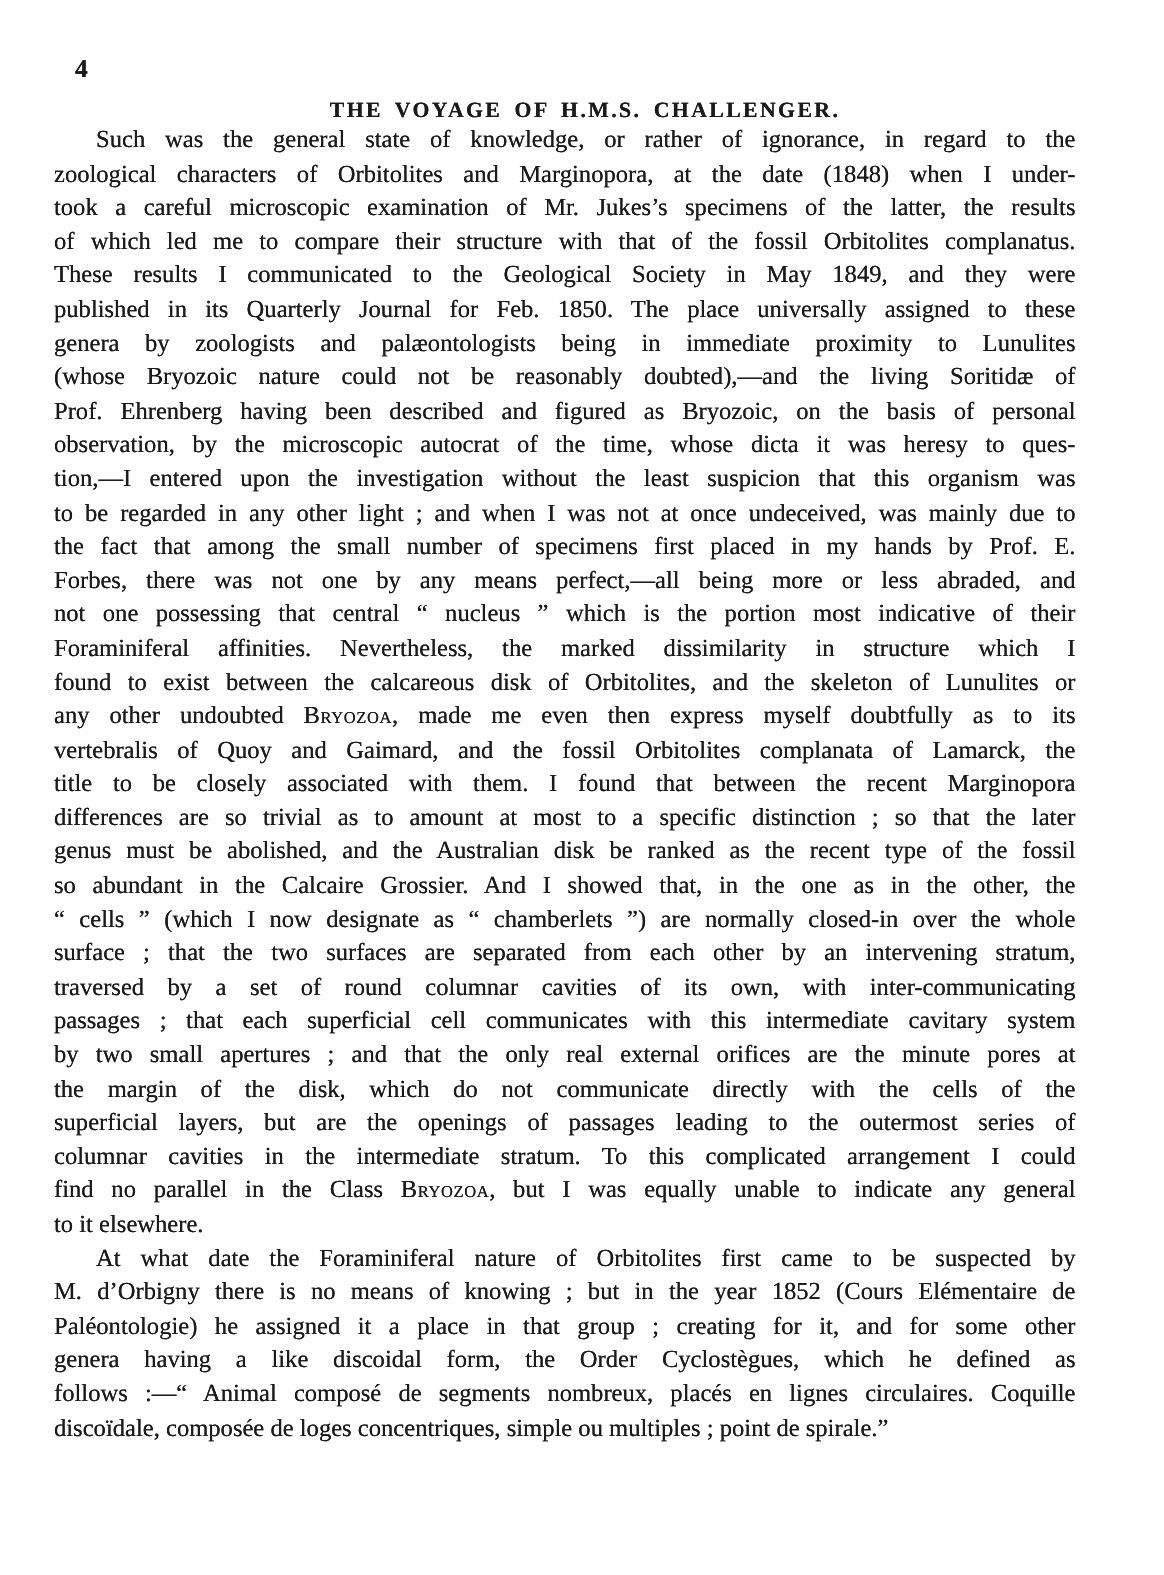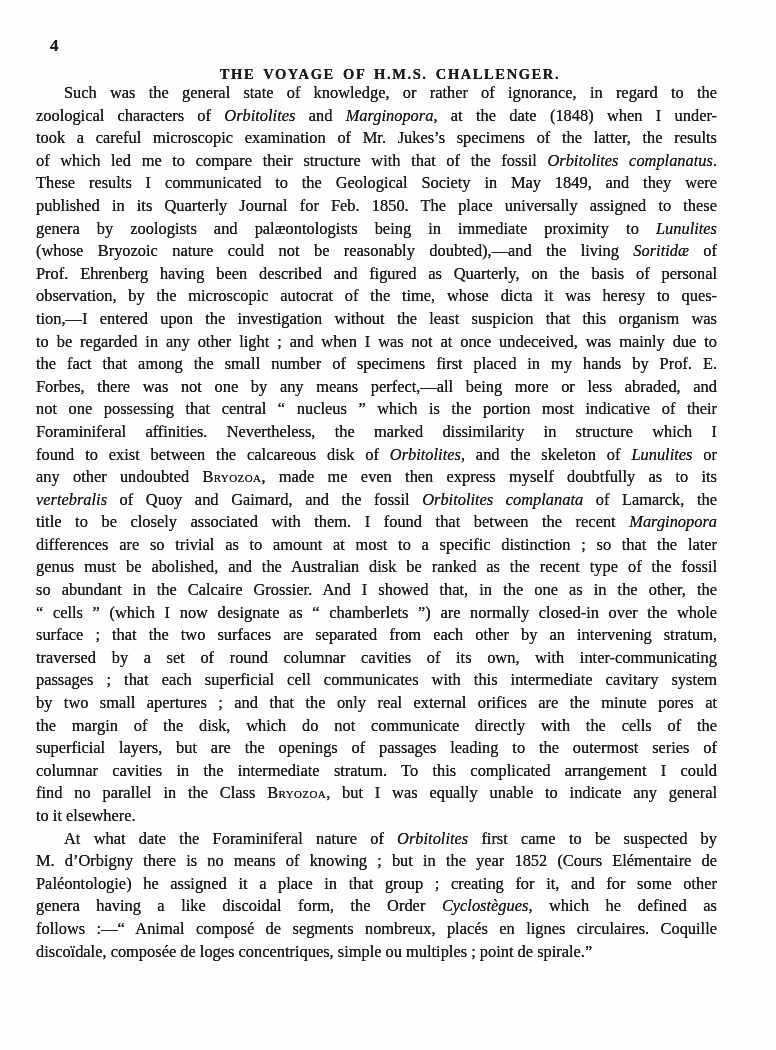--- a/index.html
+++ b/index.html
@@ -39,42 +39,42 @@
     text-shadow:0 0 .35px currentColor;
   }
   .ln{
     text-align:justify;
     text-align-last:justify;
     white-space:nowrap;
     height:22.6px;
   }
   .ln.ind{ padding-left:28px; }
   .ln.last{ text-align:right; text-align-last:left; }
-  .it{ font-style:italic; }
+  .it{ }
   .sc{ font-variant:small-caps; letter-spacing:.4px; }
 </style>
 </head>
 <body>
 
 <div class="page">
   <div class="header-row">
     <div class="page-number">4</div>
     <div class="running-head">THE VOYAGE OF H.M.S. CHALLENGER.</div>
   </div>
   <div class="text-block">
       <div>
         <div class="ln ind"><span>Such was the general state of knowledge, or rather of ignorance, in regard to the</span></div>
         <div class="ln"><span>zoological characters of </span><span class="it">Orbitolites</span><span> and </span><span class="it">Marginopora</span><span>, at the date (1848) when I under-</span></div>
         <div class="ln"><span>took a careful microscopic examination of Mr. Jukes’s specimens of the latter, the results</span></div>
         <div class="ln"><span>of which led me to compare their structure with that of the fossil </span><span class="it">Orbitolites complanatus</span><span>.</span></div>
         <div class="ln"><span>These results I communicated to the Geological Society in May 1849, and they were</span></div>
         <div class="ln"><span>published in its Quarterly Journal for Feb. 1850. The place universally assigned to these</span></div>
         <div class="ln"><span>genera by zoologists and palæontologists being in immediate proximity to </span><span class="it">Lunulites</span></div>
         <div class="ln"><span>(whose Bryozoic nature could not be reasonably doubted),—and the living </span><span class="it">Soritidæ</span><span> of</span></div>
-        <div class="ln"><span>Prof. Ehrenberg having been described and figured as Quarterly, on the basis of personal</span></div>
+        <div class="ln"><span>Prof. Ehrenberg having been described and figured as Bryozoic, on the basis of personal</span></div>
         <div class="ln"><span>observation, by the microscopic autocrat of the time, whose dicta it was heresy to ques-</span></div>
         <div class="ln"><span>tion,—I entered upon the investigation without the least suspicion that this organism was</span></div>
         <div class="ln"><span>to be regarded in any other light ; and when I was not at once undeceived, was mainly due to</span></div>
         <div class="ln"><span>the fact that among the small number of specimens first placed in my hands by Prof. E.</span></div>
         <div class="ln"><span>Forbes, there was not one by any means perfect,—all being more or less abraded, and</span></div>
         <div class="ln"><span>not one possessing that central “ nucleus ” which is the portion most indicative of their</span></div>
         <div class="ln"><span>Foraminiferal affinities. Nevertheless, the marked dissimilarity in structure which I</span></div>
         <div class="ln"><span>found to exist between the calcareous disk of </span><span class="it">Orbitolites</span><span>, and the skeleton of </span><span class="it">Lunulites</span><span> or</span></div>
         <div class="ln"><span>any other undoubted </span><span class="sc">Bryozoa</span><span>, made me even then express myself doubtfully as to its</span></div>
         <div class="ln"><span class="it">vertebralis</span><span> of Quoy and Gaimard, and the fossil </span><span class="it">Orbitolites complanata</span><span> of Lamarck, the</span></div>

